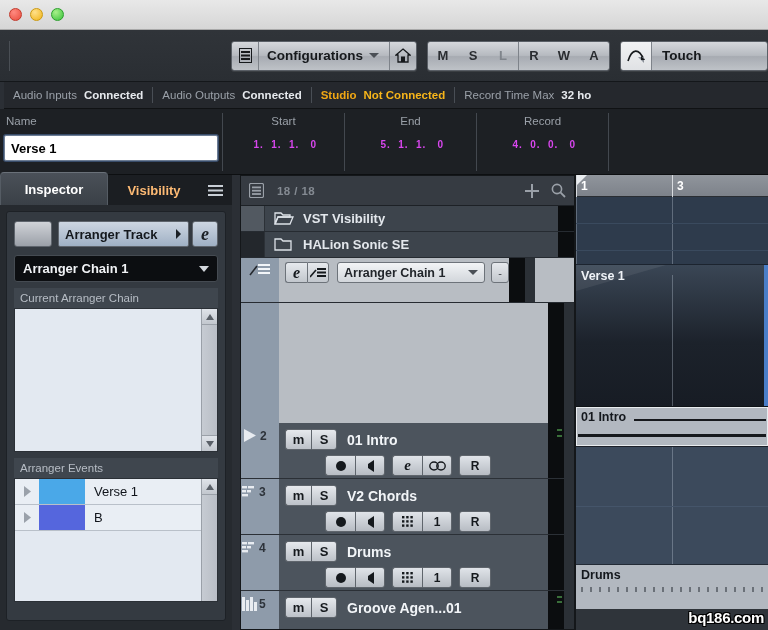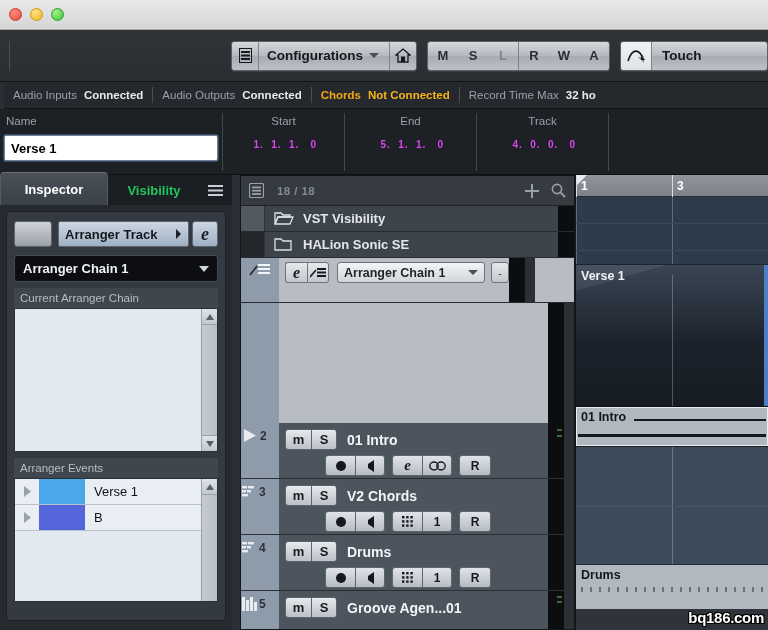--- a/index.html
+++ b/index.html
@@ -116,21 +116,21 @@
   
   .leftpanel {
     position:absolute; left:0; top:175px; width:232px; height:455px;
     background:#262a2f;
   }
   .tabs {
     display:flex; height:30px; background:#1b1e22; align-items:flex-end;
   }
   .tab {
     height:30px; display:flex; align-items:center; justify-content:center;
-    font-size:13px; font-weight:bold; color:#22c55e; padding:0 16px;
+    font-size:13px; font-weight:bold; color:#fdba74; padding:0 16px;
   }
   .tab.active {
     background: linear-gradient(to bottom,#4a5058 0%, #3a4047 100%);
     color:#ffffff;
     border-top-left-radius:4px; border-top-right-radius:4px;
     border-top:1px solid #6a7179; border-left:1px solid #555c64; border-right:1px solid #555c64;
     width: 108px; padding:16px;
   }
   .tab.plain { width:92px; }
   .hamburger { margin-left:auto; padding-right:9px; display:flex; align-items:center; height:30px;}
@@ -426,21 +426,21 @@
     </div>
   </div>
 
   <div class="statusbar">
     <span class="st-lbl">Audio Inputs</span>
     <span class="st-val">Connected</span>
     <span class="st-sep"></span>
     <span class="st-lbl">Audio Outputs</span>
     <span class="st-val">Connected</span>
     <span class="st-sep"></span>
-    <span class="st-lbl accent">Chords</span>
+    <span class="st-lbl accent">Studio</span>
     <span class="st-val accent">Not Connected</span>
     <span class="st-sep"></span>
     <span class="st-lbl">Record Time Max</span>
     <span class="st-val">32 ho</span>
   </div>
 
   <div class="infoline">
     <div class="info-col" style="left:0; width:222px;">
       <div class="info-head">Name</div>
       <div class="name-field">
@@ -465,21 +465,21 @@
       <div class="timecode">
         <span class="pad">5.</span>
         <span class="pad">1.</span>
         <span class="pad">1.</span>
         <span class="pad">0</span>
       </div>
     </div>
     <div class="info-vline" style="left:476px;"></div>
 
     <div class="info-col" style="left:477px; width:131px;">
-      <div class="info-head c">Track</div>
+      <div class="info-head c">Record</div>
       <div class="timecode">
         <span class="pad">4.</span>
         <span class="pad">0.</span>
         <span class="pad">0.</span>
         <span class="pad">0</span>
       </div>
     </div>
     <div class="info-vline" style="left:608px;"></div>
   </div>
 

